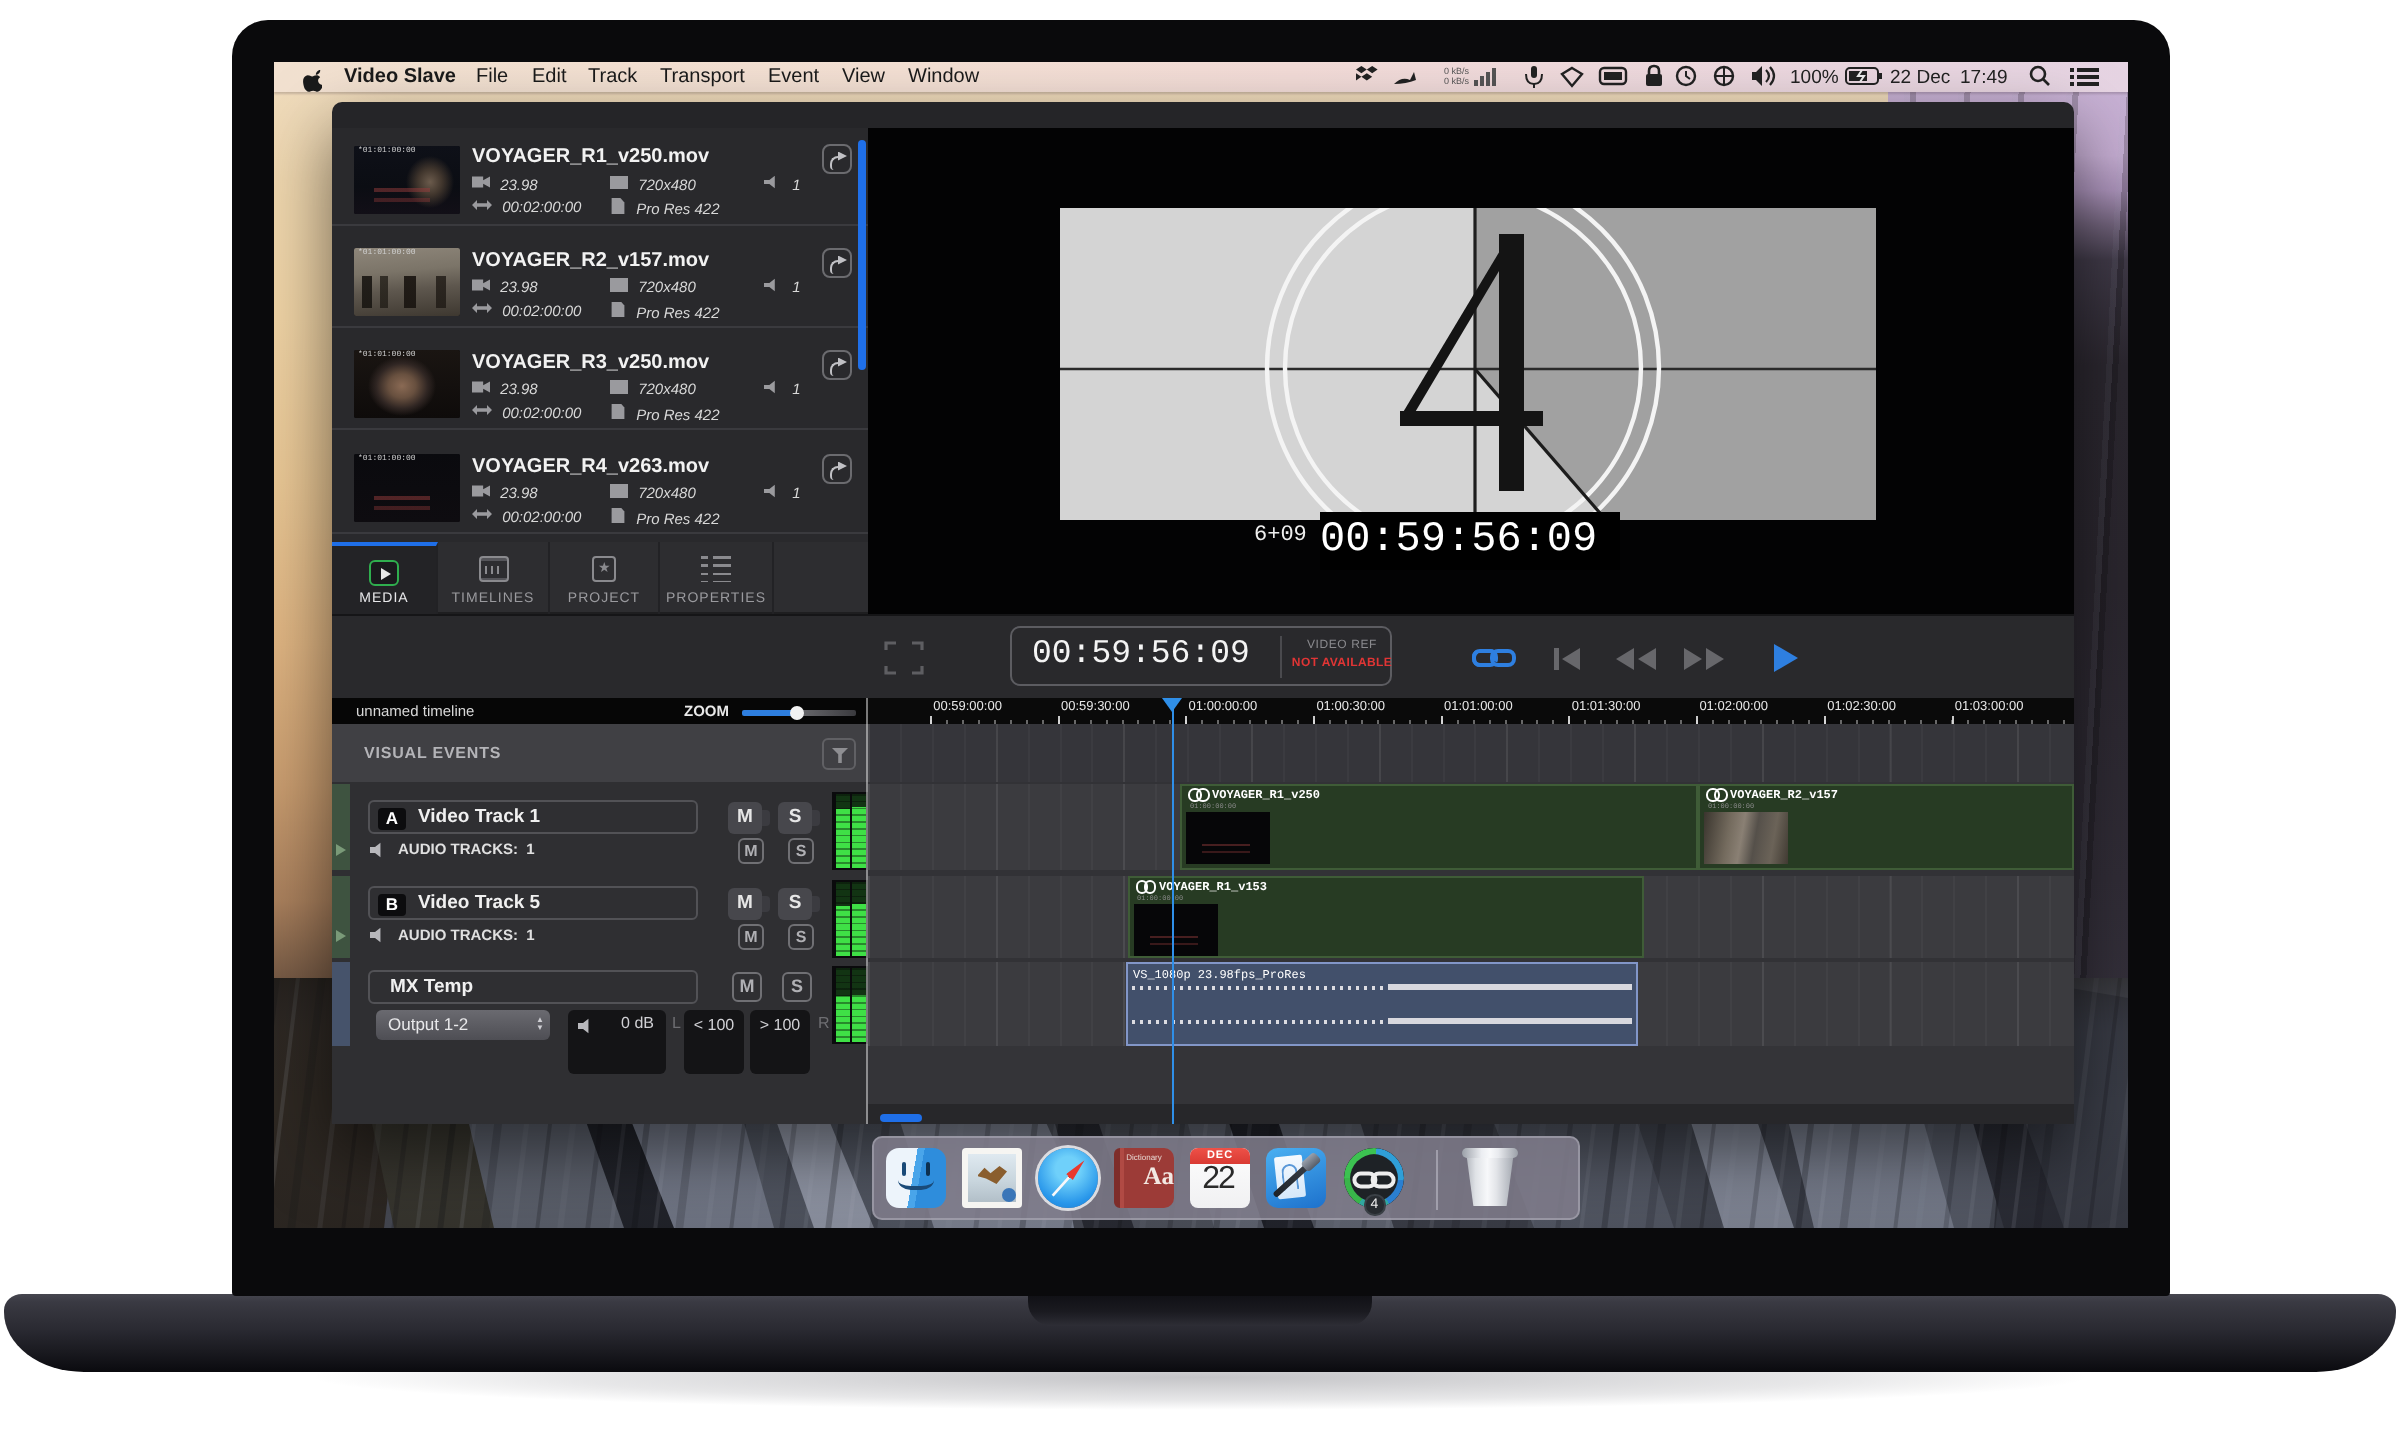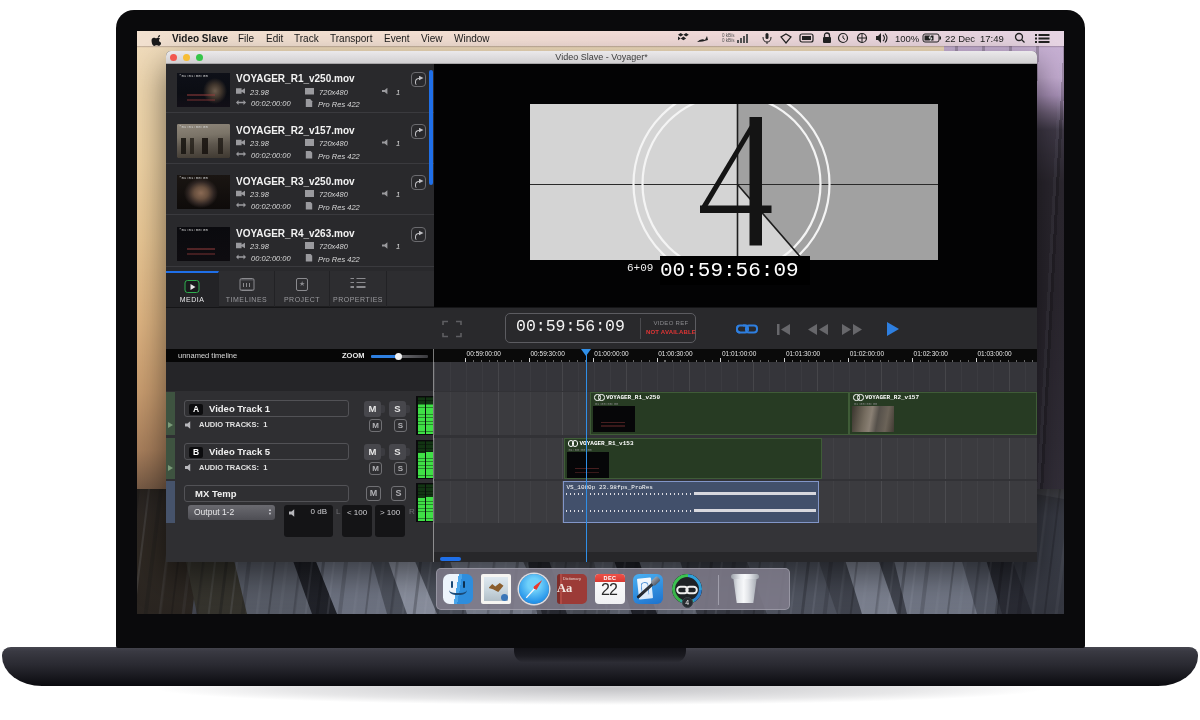--- a/index.html
+++ b/index.html
@@ -304,26 +304,20 @@
               <rect x="0" y="0" width="2" height="2"></rect>
               <rect x="3.5" y="0" width="11" height="2"></rect>
               <rect x="0" y="3.5" width="2" height="2"></rect>
               <rect x="3.5" y="3.5" width="11" height="2"></rect>
               <rect x="0" y="7" width="2" height="2"></rect>
               <rect x="3.5" y="7" width="11" height="2"></rect>
             </g>
         </svg>
       </div>
       <div class="window" id="win">
-        <div class="titlebar">
-          <div class="wtitle">Video Slave - Voyager*</div>
-          <div class="tl" style="left:4px;background:#f2574f;"></div>
-          <div class="tl" style="left:17px;background:#f7bd35;"></div>
-          <div class="tl" style="left:30px;background:#35c549;"></div>
-        </div>
         <div class="media">
           <div class="mrow" style="top:0;height:49px;">
             <div class="mthumb" style="top:9px;">
                 <div class="th1"></div>
                 <div class="mtc">*01:01:00:00</div>
               </div>
             <div class="mtitle" style="top:9px;">VOYAGER_R1_v250.mov</div>
             <div class="mmeta" style="left:70px;top:23.5px;"><span class="ic-cam"></span> 23.98</div>
             <div class="mmeta" style="left:139px;top:23.5px;"><span class="ic-frame"></span> 720x480</div>
             <div class="mmeta" style="left:216px;top:23.5px;"><span class="ic-spk"></span> 1</div>
@@ -452,20 +446,26 @@
             <span class="rlabel" style="left:96.5px;">00:59:30:00</span>
             <span class="rlabel" style="left:160.3px;">01:00:00:00</span>
             <span class="rlabel" style="left:224.2px;">01:00:30:00</span>
             <span class="rlabel" style="left:288px;">01:01:00:00</span>
             <span class="rlabel" style="left:351.9px;">01:01:30:00</span>
             <span class="rlabel" style="left:415.7px;">01:02:00:00</span>
             <span class="rlabel" style="left:479.6px;">01:02:30:00</span>
             <span class="rlabel" style="left:543.4px;">01:03:00:00</span>
           </div>
         </div>
+        <div class="verow">
+          <span style="position:absolute;left:16px;top:10px;font-size:8px;font-weight:bold;color:#b4b4b8;letter-spacing:.4px;">VISUAL EVENTS</span>
+          <div style="position:absolute;left:245px;top:7px;width:17px;height:16px;border:1px solid #606064;border-radius:3px;">
+            <div style="position:absolute;left:3.5px;top:3.5px;width:9px;height:8px;background:#8e8e92;clip-path:polygon(0 0,100% 0,60% 45%,60% 100%,40% 100%,40% 45%);"></div>
+          </div>
+        </div>
         <div class="gridstrip vgrid"></div>
         <div class="tracks">
           <div class="tgrid">
             <div class="trow vgrid" style="top:0.5px;height:43px;">
               <div class="clip gclip" style="left:156px;top:0;width:259px;height:43px;">
                 <div class="cliplabel"><span class="chain"></span>VOYAGER_R1_v250</div>
                 <div class="ctc">01:00:00:00</div>
                 <div class="clipthumb">
                     <div class="redtxt"></div>
                   </div>
@@ -567,21 +567,21 @@
         <div class="dicon" style="left:43.5px;background:#f6f5f2;border-radius:2px;">
           <div style="position:absolute;inset:3px;background:linear-gradient(180deg,#dfe9f0 0%,#c9d6de 55%,#b2bfc8 100%);"></div>
           <div style="position:absolute;left:8px;top:9px;width:15px;height:9px;background:#8a5e2e;clip-path:polygon(0 55%,25% 10%,45% 40%,75% 0,100% 30%,65% 100%,30% 70%);"></div>
           <div style="position:absolute;right:3px;bottom:3px;width:7px;height:7px;border-radius:50%;background:#3a76b8;"></div>
         </div>
         <div class="dicon" style="left:82px;border-radius:50%;background:radial-gradient(circle at 50% 35%, #6fd0fa 0 25%, #2896ea 70%, #1a78cc 100%);box-shadow:0 0 0 1.5px #dcdce0;">
           <div style="position:absolute;left:12.7px;top:3px;width:4.5px;height:24px;background:linear-gradient(180deg,#e8392e 0 49%,#f8f8fa 49% 100%);transform:rotate(42deg);clip-path:polygon(50% 0,100% 47%,65% 47%,65% 100%,35% 100%,35% 47%,0 47%);"></div>
         </div>
         <div class="dicon" style="left:120px;border-radius:3px 5px 5px 3px;background:linear-gradient(90deg,#7e2d2a 0 3px,#b04a44 3px 5px,#9c3b37 5px 100%);">
           <div style="position:absolute;left:0;top:1.5px;width:30px;text-align:center;color:#e8d8d2;font-size:4px;">Dictionary</div>
-          <div style="position:absolute;left:0px;top:7px;width:30px;text-align:left;color:#f2e8e2;font-size:12.5px;font-weight:bold;font-family:'Liberation Serif',serif;">Aa</div>
+          <div style="position:absolute;left:0px;top:7px;width:30px;text-align:right;color:#f2e8e2;font-size:12.5px;font-weight:bold;font-family:'Liberation Serif',serif;">Aa</div>
         </div>
         <div class="dicon" style="left:158px;border-radius:4px;background:linear-gradient(180deg,#fdfdfd 0%,#f0f0f2 100%);overflow:hidden;">
           <div style="position:absolute;top:0;width:30px;height:8px;background:linear-gradient(180deg,#ee5148,#d93a33);color:#fff;font-size:5.5px;text-align:center;line-height:8px;font-weight:bold;letter-spacing:.5px;">DEC</div>
           <div style="position:absolute;top:7px;width:28px;text-align:center;font-size:16px;color:#2a2a2a;letter-spacing:-1px;">22</div>
         </div>
         <div class="dicon" style="left:196px;border-radius:6px;background:linear-gradient(160deg,#4ab0f2 0%,#1d71cc 100%);overflow:hidden;">
           <div style="position:absolute;left:5px;top:4px;width:14px;height:21px;background:linear-gradient(180deg,rgba(252,253,255,.96),rgba(228,240,252,.92));border-radius:1px;transform:rotate(-6deg);"></div>
           <div style="position:absolute;left:8px;top:8px;width:8px;height:13px;background:rgba(0,0,0,0);border:1.3px solid #5a98d8;border-bottom:none;border-radius:4px 4px 0 0;transform:rotate(-6deg);"></div>
           <div style="position:absolute;left:1px;top:13.5px;width:25px;height:3px;background:linear-gradient(90deg,#1e2228,#3a4048);transform:rotate(-42deg);border-radius:1.5px;"></div>
           <div style="position:absolute;left:17.5px;top:4px;width:9px;height:6px;background:linear-gradient(180deg,#9aa2ae,#565c68);transform:rotate(-42deg);border-radius:2px;"></div>

